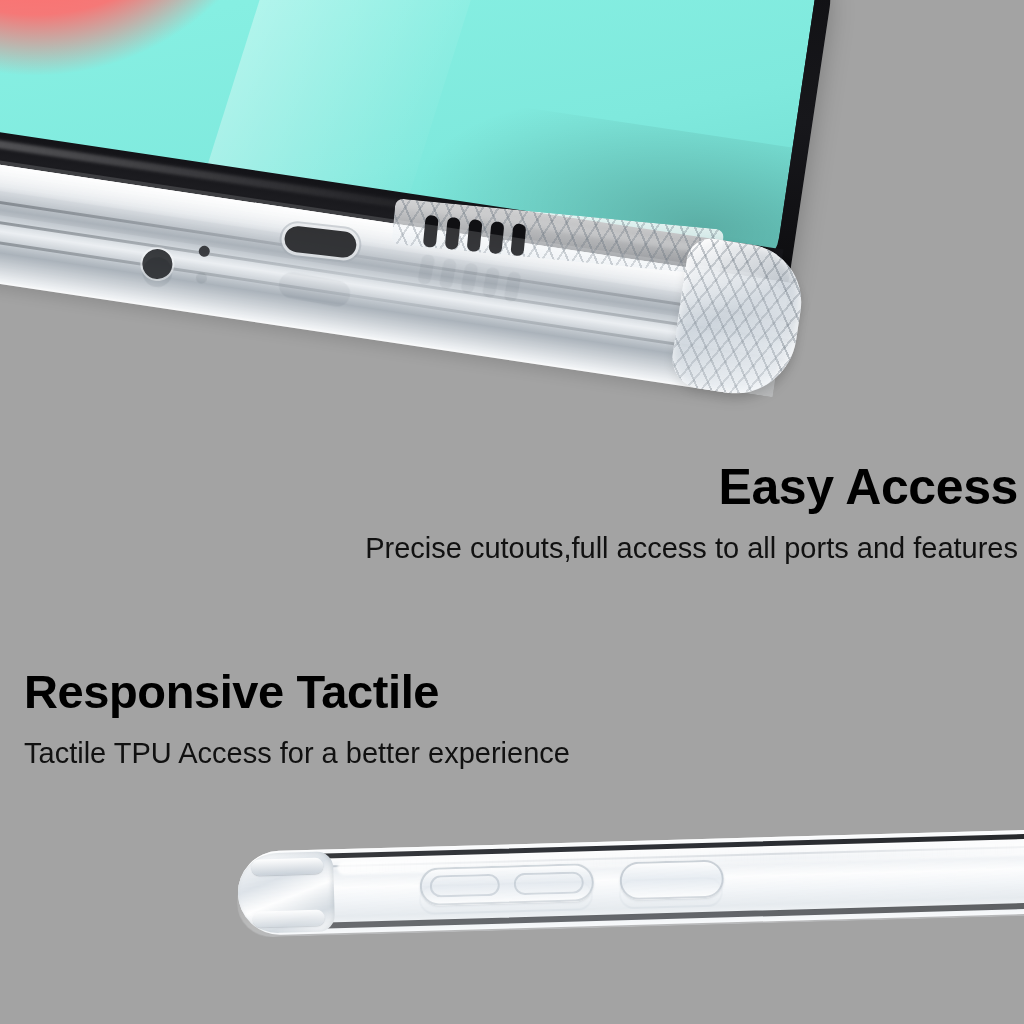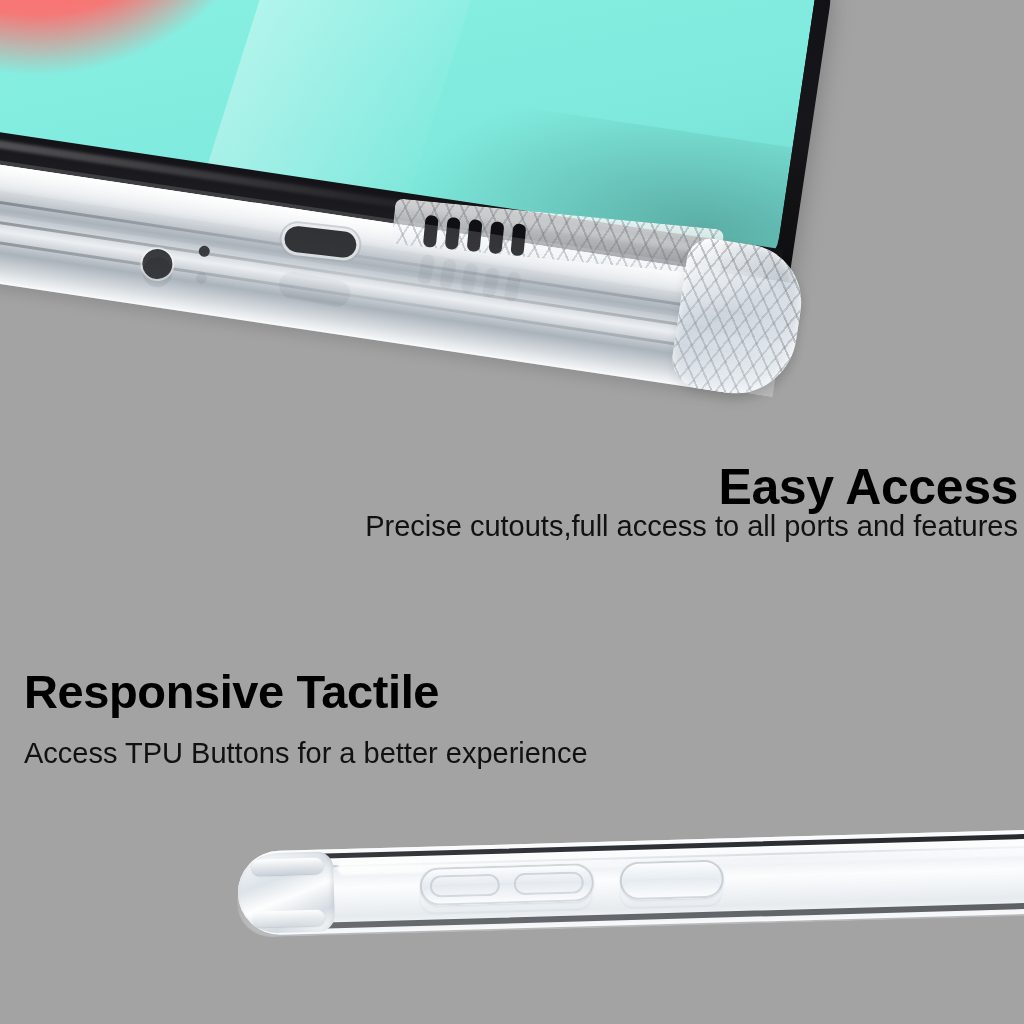--- a/index.html
+++ b/index.html
@@ -251,21 +251,21 @@
     line-height: 1;
     white-space: nowrap;
   }
 
   #block-easy-access {
     right: 6px;
     top: 462px;
     text-align: right;
   }
   #block-easy-access .headline { font-size: 50px; }
-  #block-easy-access .subline  { font-size: 29px; }
+  #block-easy-access .subline  { font-size: 29px; margin-top: 22px; }
 
   #block-responsive {
     left: 24px;
     top: 668px;
     text-align: left;
   }
   #block-responsive .headline { font-size: 47px; }
   #block-responsive .subline  { font-size: 29px; margin-top: 24px; }
 
   
@@ -452,21 +452,21 @@
     </div>
   </div>
 
   <div class="txt-block" id="block-easy-access">
     <div class="headline">Easy Access</div>
     <div class="subline">Precise cutouts,full access to all ports and features</div>
   </div>
 
   <div class="txt-block" id="block-responsive">
     <div class="headline">Responsive Tactile</div>
-    <div class="subline">Access TPU Buttons for a better experience</div>
+    <div class="subline">Tactile TPU Access for a better experience</div>
   </div>
 
   <div class="hero-bottom">
 
     <div class="case-side">
       <div class="case-shell"></div>
       <div class="case-top-line"></div>
       <div class="case-bot-line"></div>
       <div class="case-inner-line"></div>
       <div class="case-gloss"></div>

